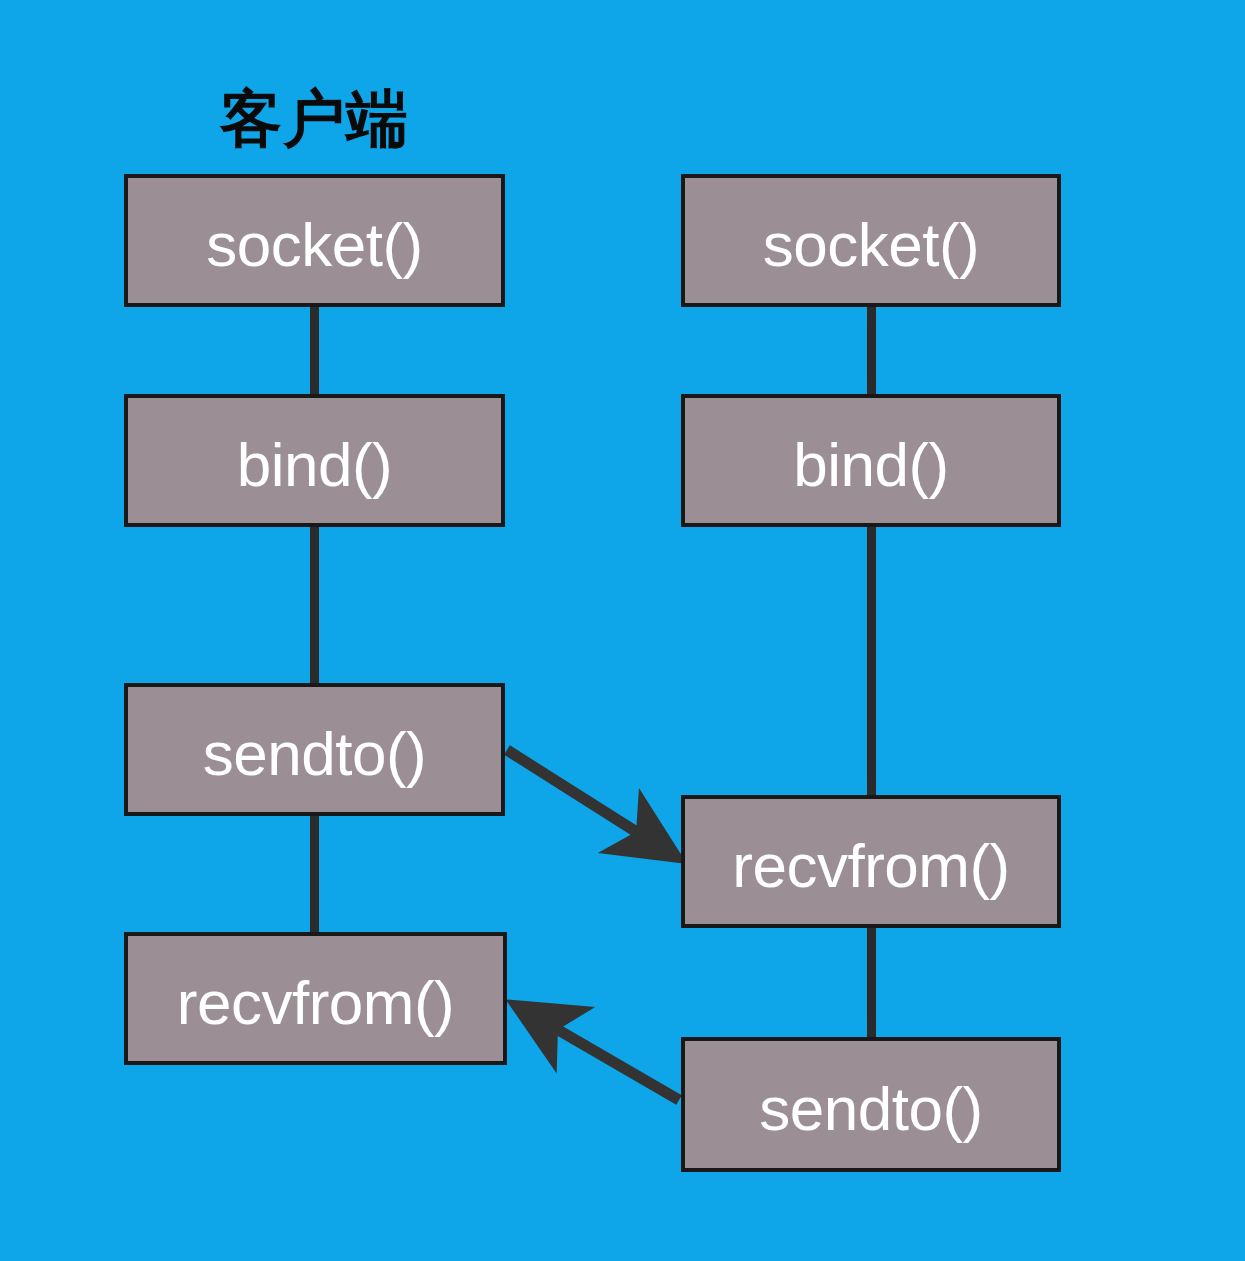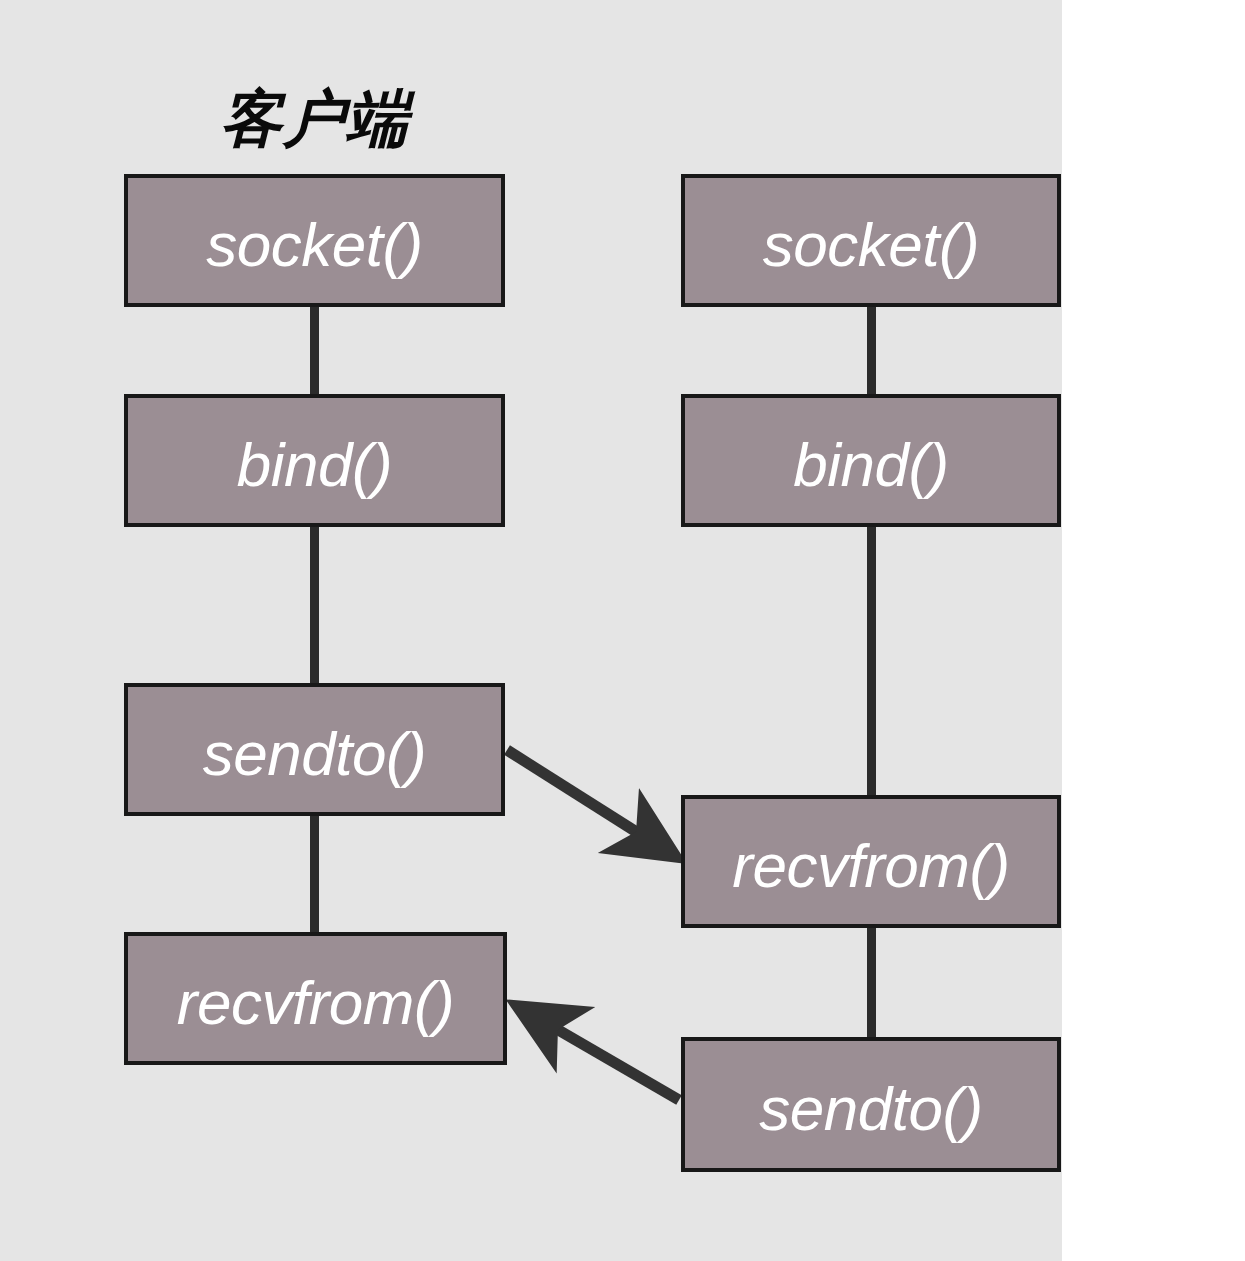--- a/index.html
+++ b/index.html
@@ -5,25 +5,24 @@
   html, body {
     margin: 0;
     padding: 0;
     background: #ffffff;
   }
   body {
     font-family: "Liberation Sans", "DejaVu Sans", sans-serif;
   }
   #canvas {
     position: relative;
-    width: 1062px;
+    width: 1245px;
     height: 1261px;
-    background: #e5e5e5;
+    background: #0ea5e9;
     overflow: hidden;
-    font-style: italic;
   }
   .col-title {
     position: absolute;
     font-size: 62px;
     font-weight: bold;
     color: #0a0a0a;
     letter-spacing: 1px;
     white-space: nowrap;
     text-align: center;
     line-height: 1;

